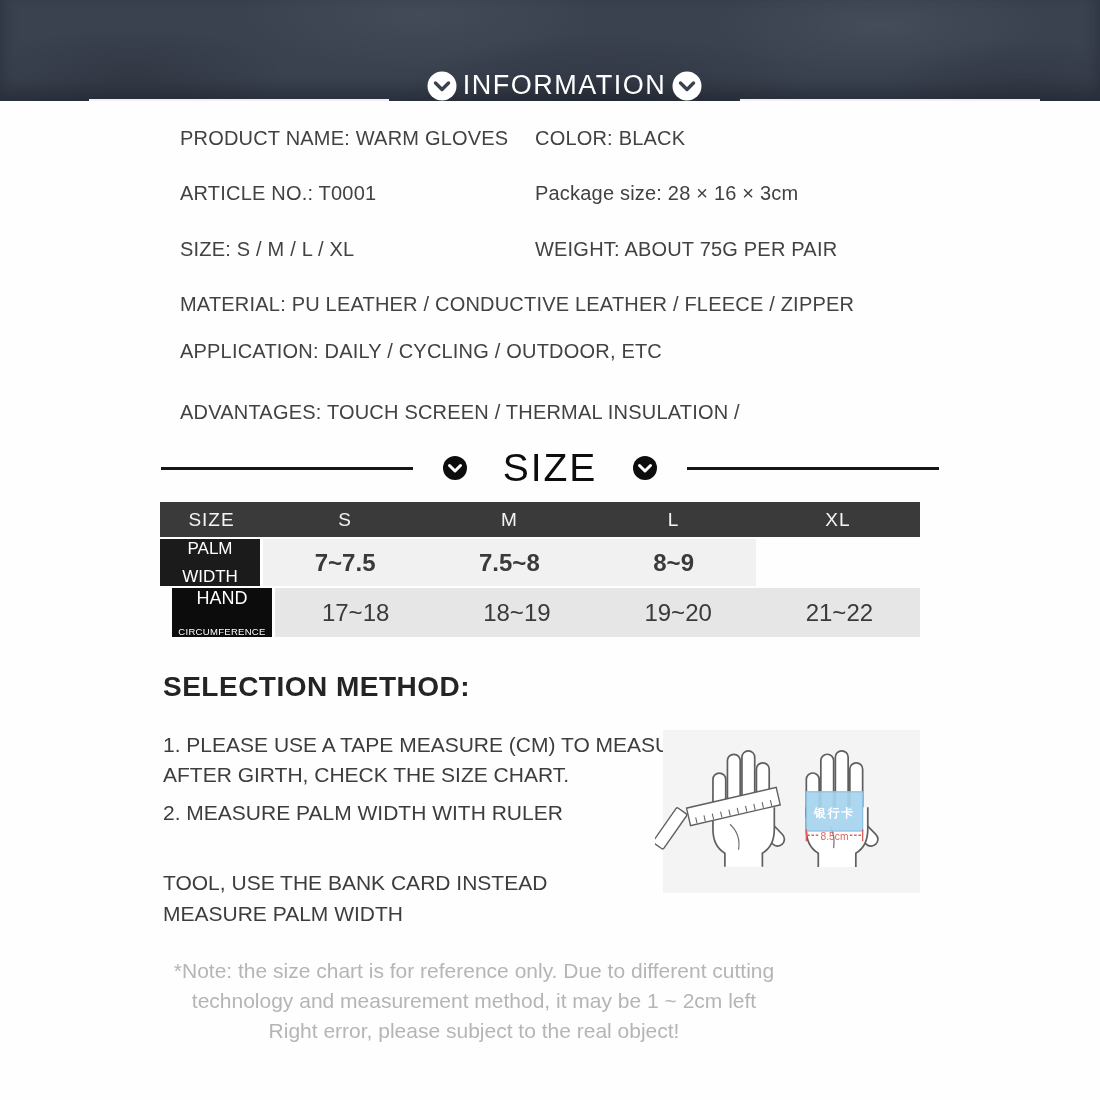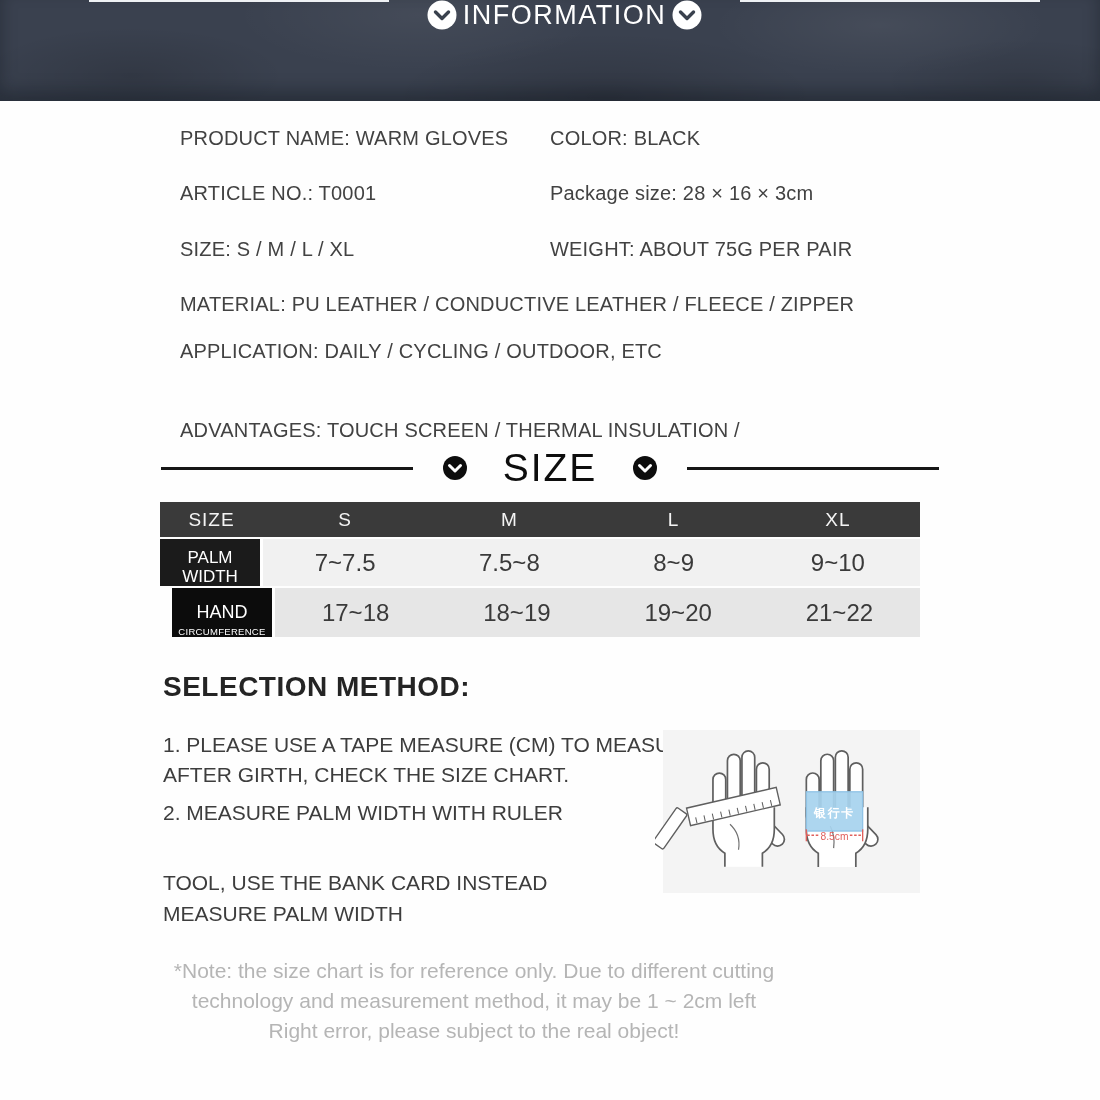--- a/index.html
+++ b/index.html
@@ -9,58 +9,58 @@
   
   .band { position:absolute; top:0; left:0; width:1100px; height:101px;
     background:
       radial-gradient(220px 70px at 12% 75%, rgba(0,0,0,0.14), transparent 70%),
       radial-gradient(260px 80px at 38% 15%, rgba(255,255,255,0.05), transparent 70%),
       radial-gradient(300px 90px at 55% 95%, rgba(0,0,0,0.16), transparent 70%),
       radial-gradient(240px 70px at 80% 25%, rgba(255,255,255,0.06), transparent 70%),
       radial-gradient(200px 60px at 93% 80%, rgba(0,0,0,0.12), transparent 70%),
       #3a414f;
     box-shadow: inset 0 -10px 16px rgba(10,14,20,0.35); }
-  .band-row { position:absolute; inset:0; display:flex; align-items:flex-start; justify-content:center;margin-left:29px; }
+  .band-row { position:absolute; inset:0; display:flex; align-items:flex-end; justify-content:center;margin-left:29px; }
   .hline { width:300px; height:2px; background:#eef1f4; }
   .hline.hl-left { margin-right:38px; }
   .hline.hl-right { margin-left:38px; }
   .band-title { color:#ffffff; font-size:27px; letter-spacing:1.5px; margin:0 6px; white-space:nowrap; }
   .chev { display:inline-flex; line-height:0; }
 
   
   .info-row { position:absolute; left:180px; width:790px; font-size:20px; color:#424242;
               letter-spacing:0.2px; white-space:nowrap; }
-  .info-col2 { position:absolute; left:370px; top:0; }
+  .info-col2 { position:absolute; left:355px; top:0; }
 
   
   .size-head { position:absolute; top:441px; left:0; width:1100px; height:54px;
                display:flex; align-items:center; justify-content:center; }
   .dline { width:252px; height:3px; background:#161616; }
   .dline.dl-left { margin-right:30px; }
   .dline.dl-right { margin-left:30px; }
   .size-title { font-size:39px; color:#0d0d0d; letter-spacing:2px; margin:0 36px; }
 
   
   .size-table { position:absolute; left:160px; top:502px; width:760px; }
   .t-grid { display:grid; grid-template-columns:103px 1fr 1fr 1fr 1fr; }
   .t-header { height:35px; background:#3a3a3a; }
   .t-header .t-hcell { display:flex; align-items:center; justify-content:center;
       color:#f4f4f4; font-size:19px; letter-spacing:1px; }
   .t-row { margin-top:2px; }
   .t-row1 { height:47px; }
   .t-row2 { height:49px;margin-left:12px; }
-  .t-label { display:flex; flex-direction:column; justify-content:flex-end; align-items:center;
+  .t-label { display:flex; flex-direction:column; justify-content:space-between; align-items:center;
       color:#ffffff; border-right:3px solid #ffffff; text-align:center; }
   .t-row1 .t-label { background:#1b1b1b; }
   .t-row2 .t-label { background:#0c0c0c; }
   .t-row1 .l1, .t-row1 .l2 { font-size:17px; line-height:19px; }
   .t-row2 .l1 { font-size:18px; line-height:20px; }
   .t-row2 .l2 { font-size:9.5px; letter-spacing:0.3px; margin-top:4px; }
   .t-val { display:flex; align-items:center; justify-content:center; font-size:24px; color:#3a3a3a; }
-  .t-row1 .t-val { background:#f1f1f1; }
+  .t-row1 .t-val { background:#f1f1f1;font-weight:bold; }
   .t-row2 .t-val { background:#e6e6e6; }
 
   
   .sel-head { position:absolute; left:163px; top:671px; font-size:28px; font-weight:bold;
               color:#242424; letter-spacing:0.5px; }
   .sel-line { position:absolute; left:163px; font-size:21px; color:#3d3d3d; white-space:nowrap; z-index:1; }
 
   
   .illus { position:absolute; left:663px; top:730px; width:257px; height:163px;
            background:#f4f4f4; z-index:2; }
@@ -106,21 +106,21 @@
   <div class="info-row" style="top:238px">
     <span>SIZE: S / M / L / XL</span>
     <span class="info-col2">WEIGHT: ABOUT 75G PER PAIR</span>
   </div>
   <div class="info-row" style="top:293px">
     <span>MATERIAL: PU LEATHER / CONDUCTIVE LEATHER / FLEECE / ZIPPER</span>
   </div>
   <div class="info-row" style="top:340px">
     <span>APPLICATION: DAILY / CYCLING / OUTDOOR, ETC</span>
   </div>
-  <div class="info-row" style="top:419px">
+  <div class="info-row" style="top:401px">
     <span>ADVANTAGES: TOUCH SCREEN / THERMAL INSULATION /</span>
   </div>
 
   <div class="size-head">
     <div class="dline dl-left"></div>
     <span class="chev">
       <svg width="24" height="24" viewBox="0 0 24 24">
           <circle cx="12" cy="12" r="12" fill="#0d0d0d"></circle>
           <path d="M6.5 9.5 L12 15 L17.5 9.5" fill="none" stroke="#ffffff" stroke-width="3" stroke-linecap="round" stroke-linejoin="round"></path>
         </svg>
@@ -144,21 +144,20 @@
       <div class="t-hcell">XL</div>
     </div>
     <div class="t-grid t-row t-row1">
       <div class="t-label">
         <span class="l1">PALM</span>
         <span class="l2">WIDTH</span>
       </div>
       <div class="t-val">7~7.5</div>
       <div class="t-val">7.5~8</div>
       <div class="t-val">8~9</div>
-      <div class="t-val">9~10</div>
     </div>
     <div class="t-grid t-row t-row2">
       <div class="t-label">
         <span class="l1">HAND</span>
         <span class="l2">CIRCUMFERENCE</span>
       </div>
       <div class="t-val">17~18</div>
       <div class="t-val">18~19</div>
       <div class="t-val">19~20</div>
       <div class="t-val">21~22</div>

